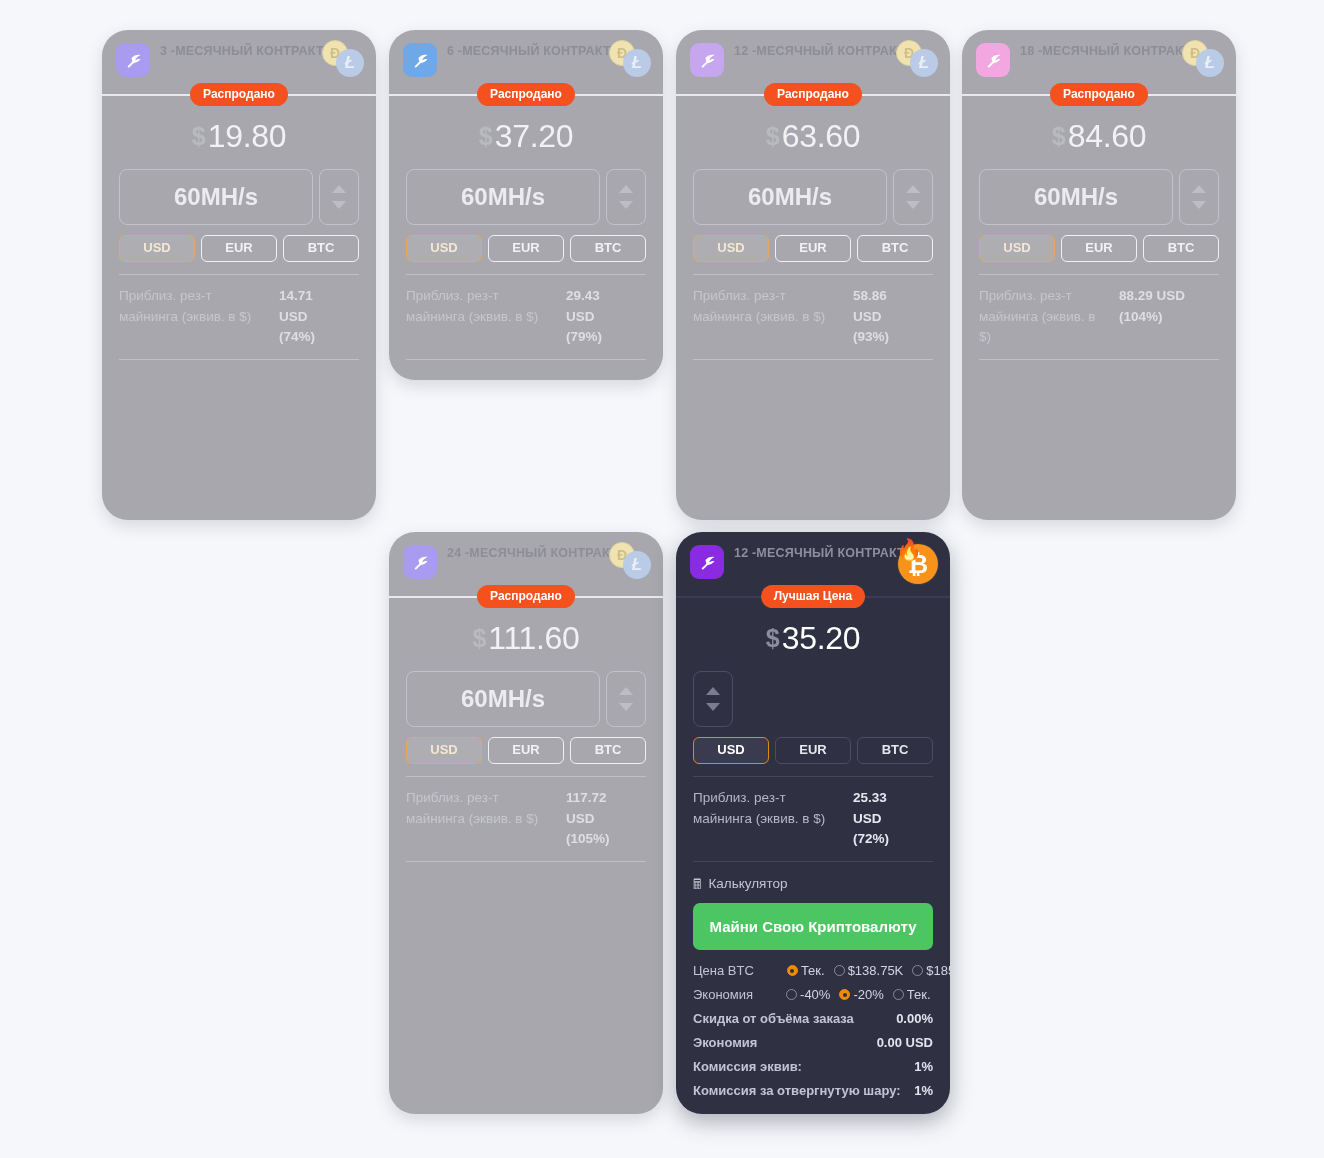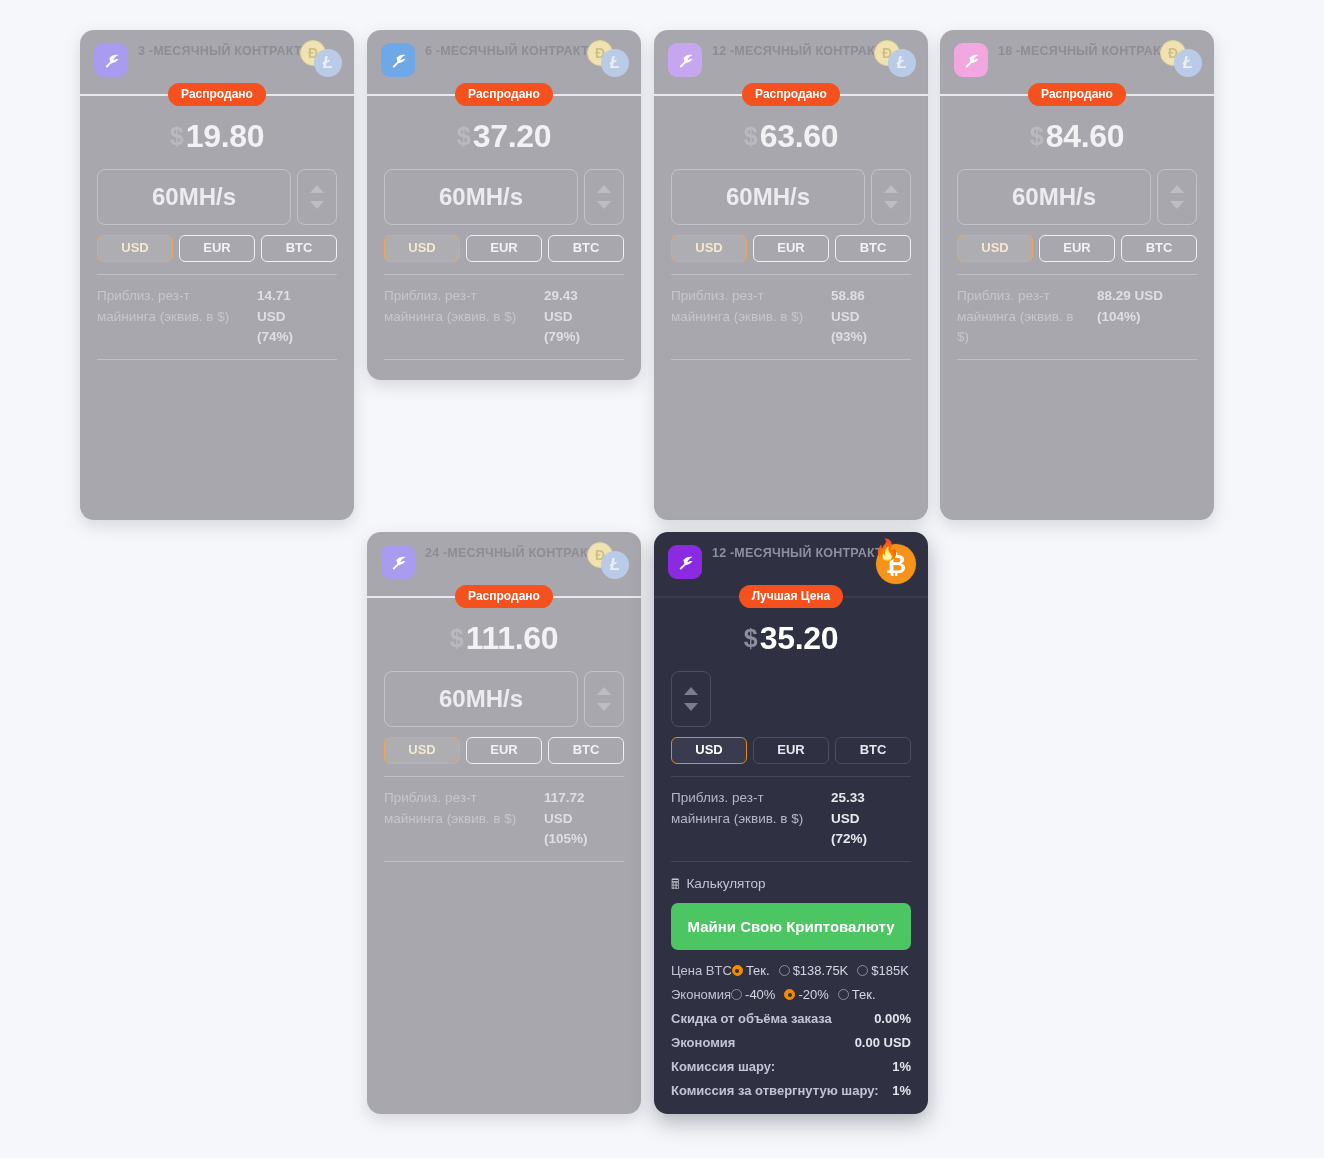--- a/index.html
+++ b/index.html
@@ -9,24 +9,25 @@
     background: #f5f7fa;
     font-family: "Liberation Sans", "DejaVu Sans", sans-serif;
     overflow: hidden;
   }
   .page { position: relative; width: 1324px; height: 1158px; }
 
   
   .card {
     position: absolute;
     width: 274px;
-    border-radius: 14px;
+    border-radius: 26px;
     background: #a7a7ad;
     box-shadow: 0 6px 16px rgba(80,80,100,.18);
     overflow: hidden;
+    margin-left: 22px;
   }
   .card.dark {
     background: #2f3042;
     box-shadow: 0 8px 22px rgba(40,40,60,.35);
   }
 
   
   .card-head {
     position: relative;
     height: 64px;
@@ -133,21 +134,21 @@
   .price .cur {
     font-size: 25px;
     font-weight: bold;
     color: #b9b9c0;
     vertical-align: 2px;
     margin-right: 2px;
   }
   .dark .price .cur { color: #8c8d9d; }
   .price .amt {
     font-size: 32px;
-    font-weight: bold;
+    font-weight: normal;
     color: #f2f2f5;
     letter-spacing: -.3px;
   }
   .dark .price .amt { color: #ffffff; }
 
   
   .rate-row {
     display: flex;
     align-items: stretch;
     gap: 6px;
@@ -278,20 +279,21 @@
     margin-bottom: 13px;
     cursor: pointer;
   }
   .opt-row {
     display: flex;
     align-items: center;
     font-size: 13px;
     color: #c3c4d3;
     margin-bottom: 9px;
     white-space: nowrap;
+    gap: 33px;
   }
   .opt-row .opt-label { flex: 0 0 auto; }
   .opt-row .opts {
     flex: 1 1 auto;
     display: flex;
     justify-content: flex-start;
     gap: 9px;
     align-items: center;
   }
   .opt {
@@ -653,21 +655,21 @@
       <div>
           <div class="fee-row">
             <span>Скидка от объёма заказа</span>
             <span class="fee-val">0.00%</span>
           </div>
           <div class="fee-row">
             <span>Экономия</span>
             <span class="fee-val">0.00 USD</span>
           </div>
           <div class="fee-row">
-            <span>Комиссия шару:</span>
+            <span>Комиссия эквив:</span>
             <span class="fee-val">1%</span>
           </div>
           <div class="fee-row last">
             <span>Комиссия за отвергнутую шару:</span>
             <span class="fee-val">1%</span>
           </div>
         </div>
     </div>
   </div>
   </div>

